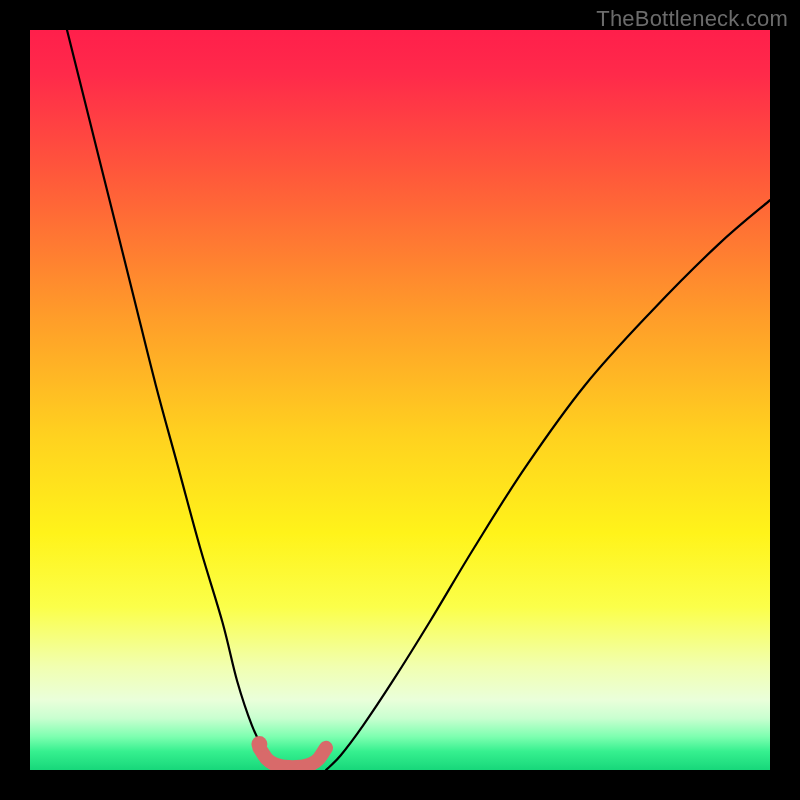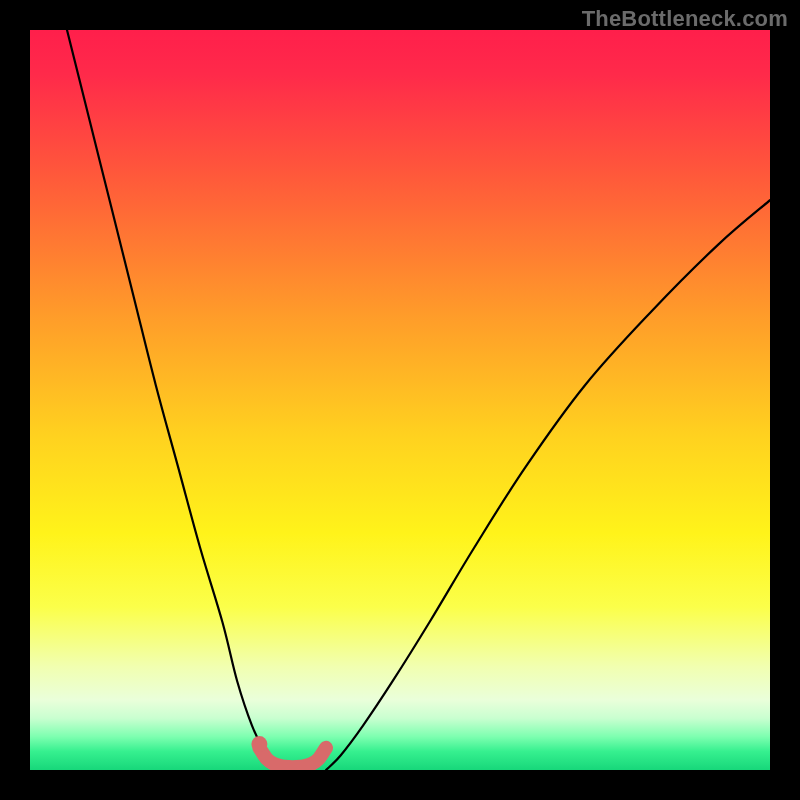--- a/index.html
+++ b/index.html
@@ -23,21 +23,21 @@
     position: absolute;
     left: 0; top: 0; width: 100%; height: 100%;
   }
   .watermark {
     position: absolute;
     top: 6px;
     right: 12px;
     color: #6b6b6b;
     font-size: 22px;
     letter-spacing: 0.2px;
-    font-weight: 700;
+    font-weight: 400;
     margin-left: 32px;
   }
   svg.curves {
     position: absolute;
     left: 0; top: 0;
   }
 </style>
 </head>
 <body>
 

